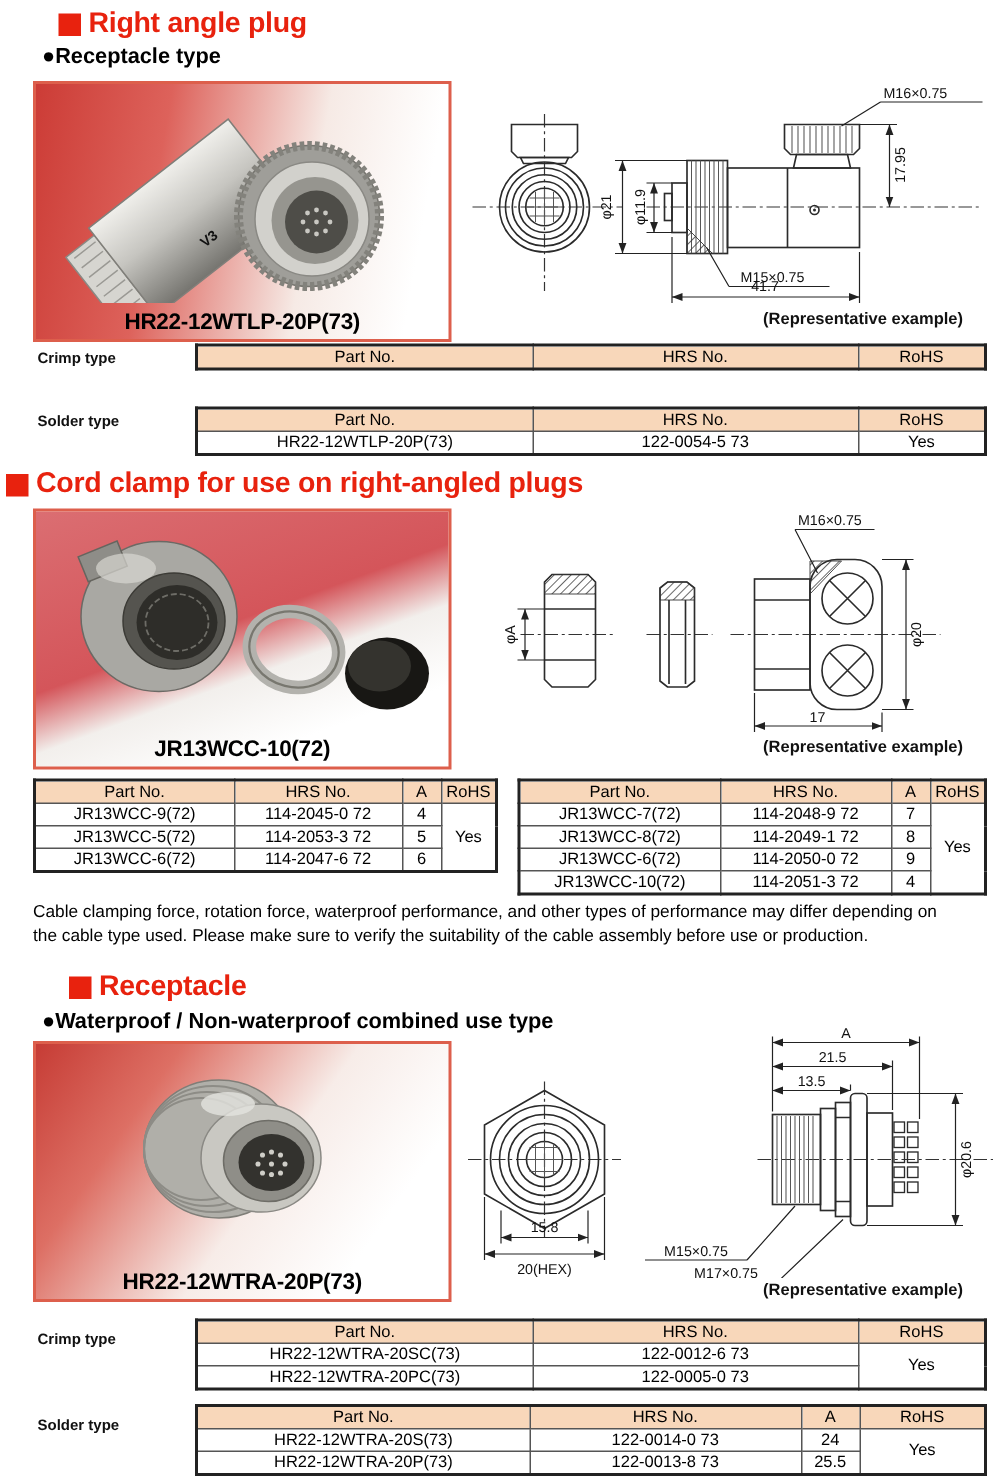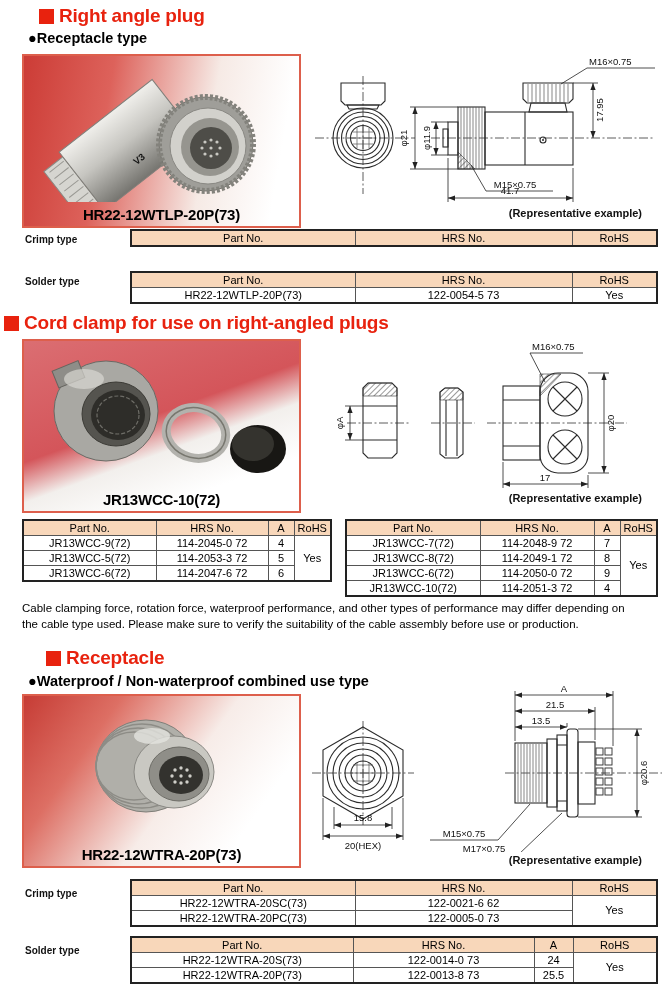--- a/index.html
+++ b/index.html
@@ -437,21 +437,21 @@
         <col style="width:85px">
       </colgroup>
     <tbody>
         <tr>
       <th>Part No.</th>
       <th>HRS No.</th>
       <th>RoHS</th>
     </tr>
     <tr>
       <td>HR22-12WTRA-20SC(73)</td>
-      <td>122-0021-6 62</td>
+      <td>122-0012-6 73</td>
       <td rowspan="2">Yes</td>
     </tr>
     <tr>
       <td>HR22-12WTRA-20PC(73)</td>
       <td>122-0005-0 73</td>
     </tr>
   </tbody>
     </table>
 
   <div class="type-label" style="top:945px;">Solder type</div>

